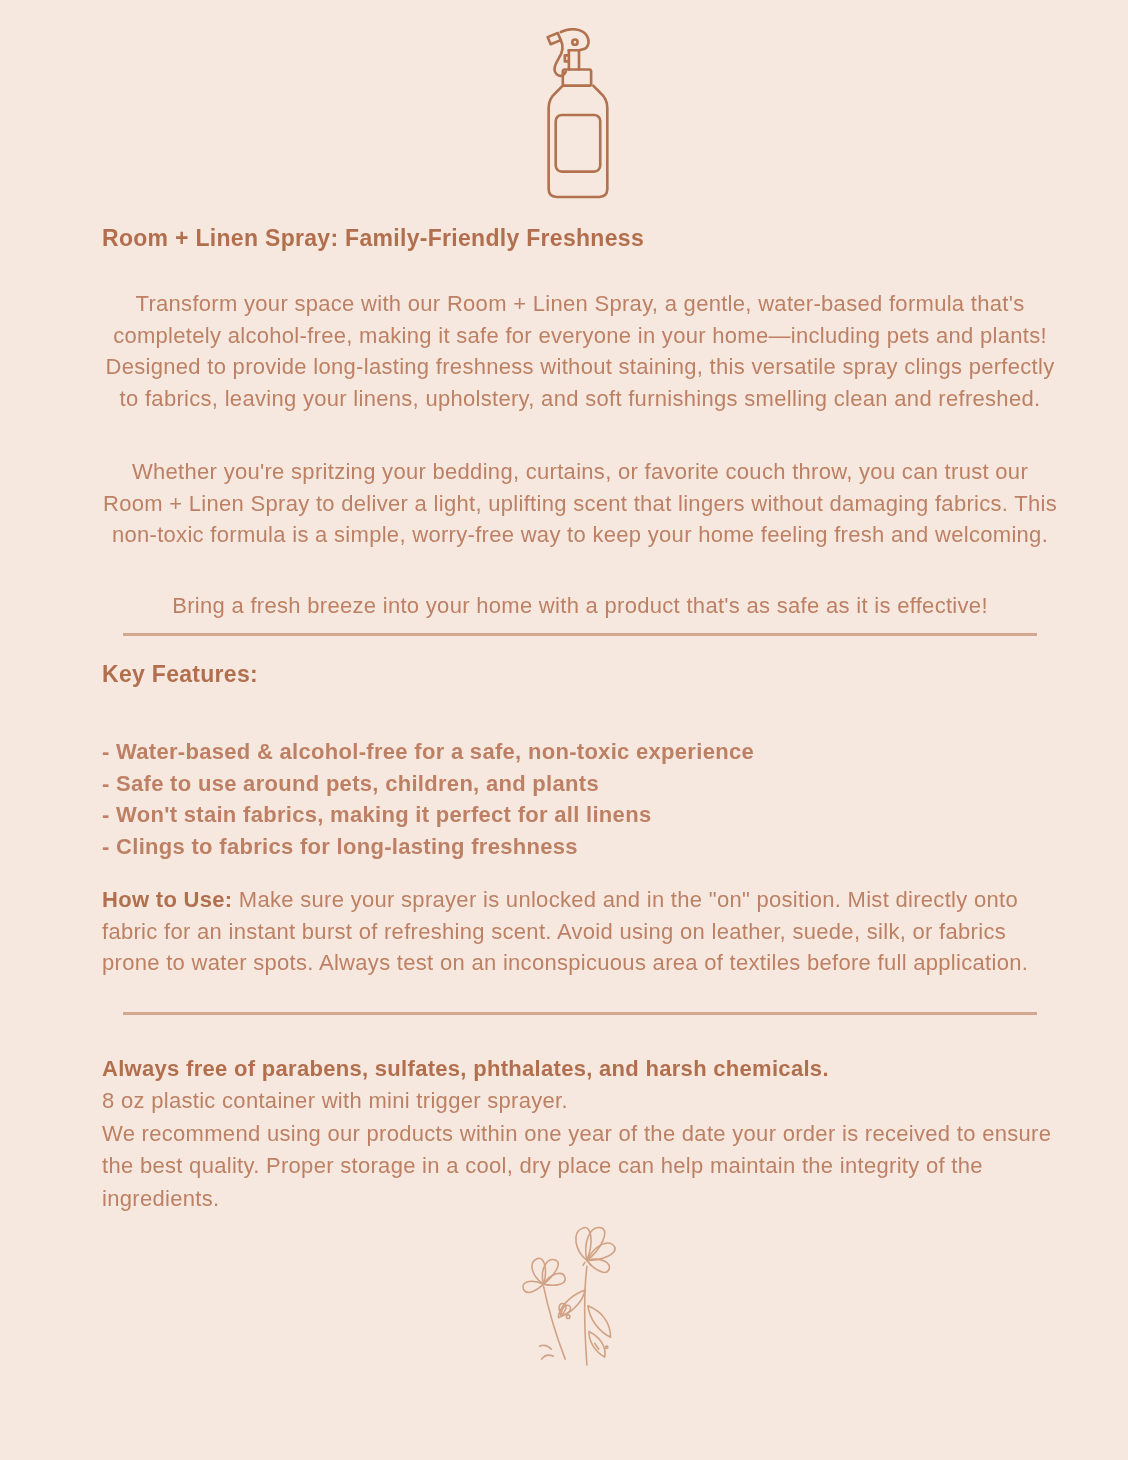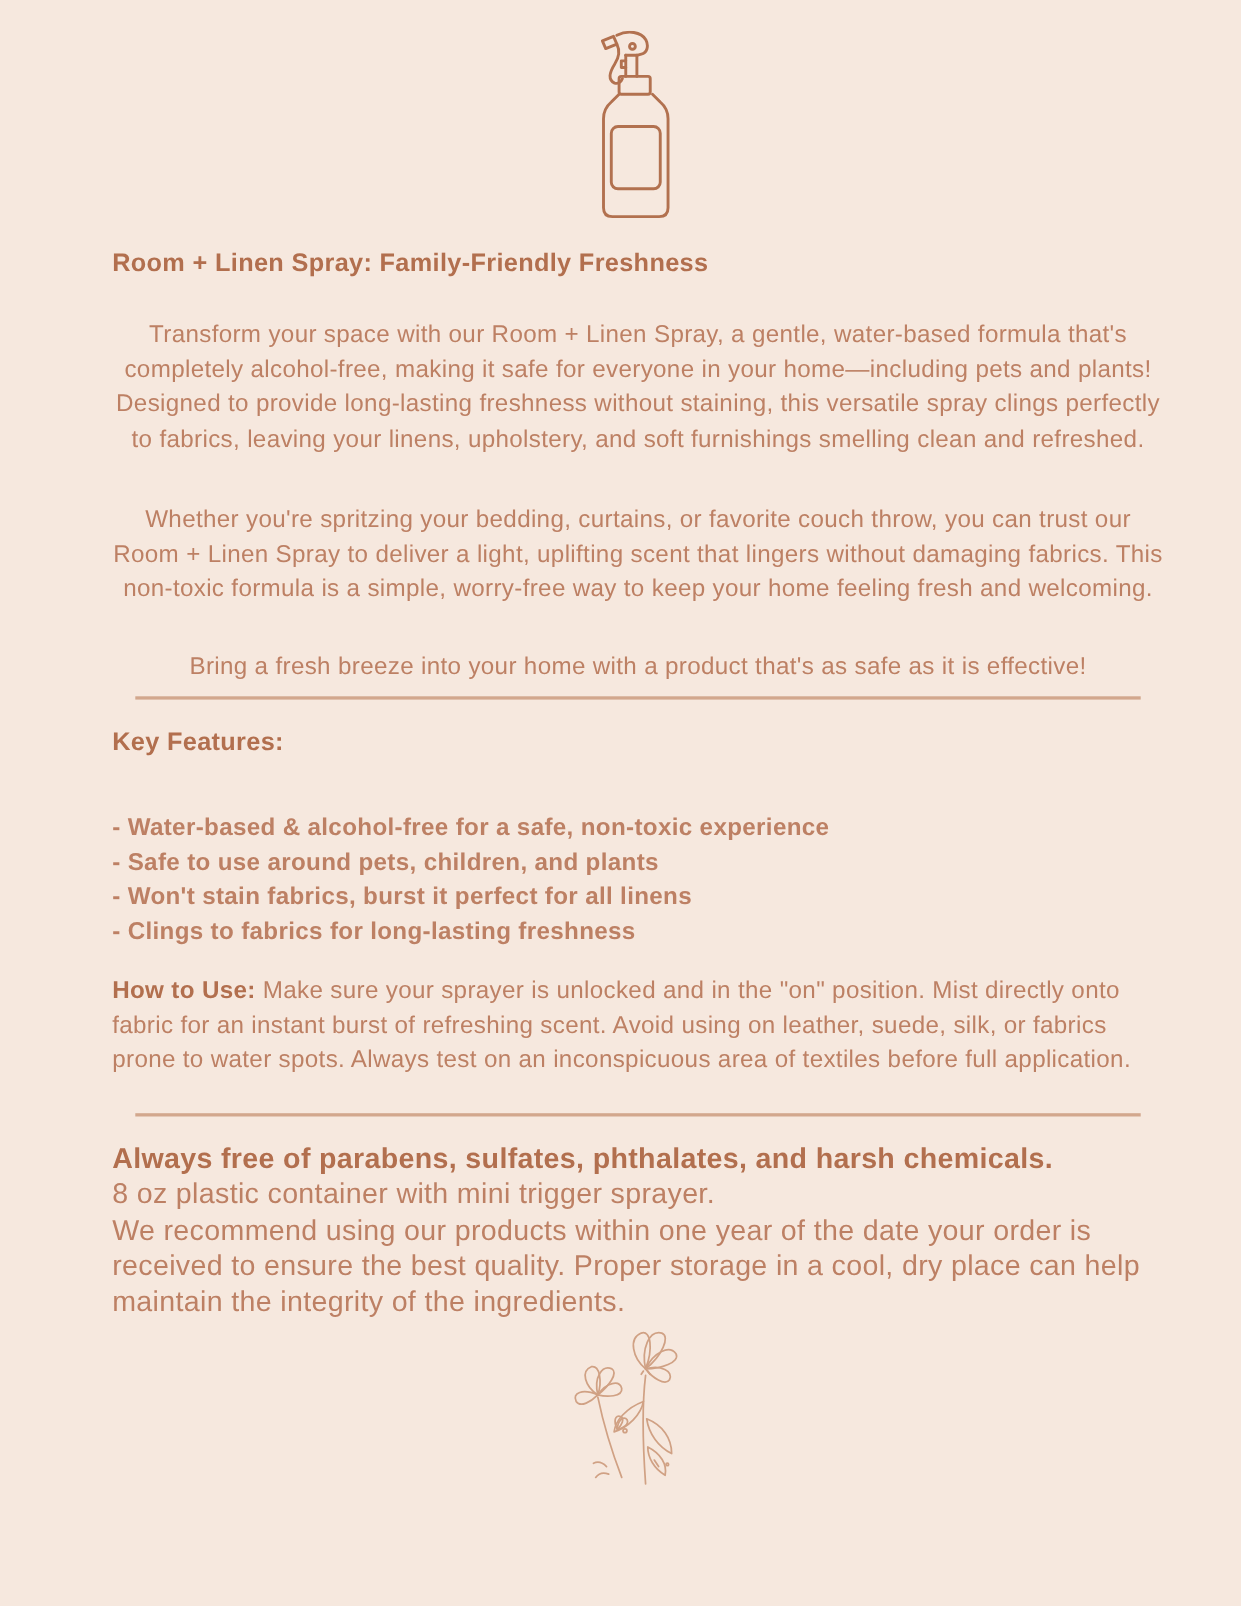--- a/index.html
+++ b/index.html
@@ -61,22 +61,22 @@
     font-weight: bold;
   }
   .howto {
     font-size: 22px;
     line-height: 31.5px;
     letter-spacing: 0.3px;
     text-align: left;
   }
   .inline-label { font-weight: bold; color: #b26f4e; }
   .footer-block {
-    margin-top: 22px;
-    font-size: 26px;
+    margin-top: 38px;
+    font-size: 22px;
     line-height: 32.5px;
     letter-spacing: 0.3px;
   }
   .footer-bold { font-weight: bold; color: #b26f4e; }
   .flower-wrap { text-align: center; margin-top: 4px; }
 </style>
 </head>
 <body>
 
 <div class="page">
@@ -114,21 +114,21 @@
 
   <p class="para p3">Bring a fresh breeze into your home with a product that's as safe as it is effective!</p>
 
   <div class="divider"></div>
 
   <div class="section-heading">Key Features:</div>
 
   <div class="feature-list">
     <div>- Water-based &amp; alcohol-free for a safe, non-toxic experience</div>
     <div>- Safe to use around pets, children, and plants</div>
-    <div>- Won't stain fabrics, burst it perfect for all linens</div>
+    <div>- Won't stain fabrics, making it perfect for all linens</div>
     <div>- Clings to fabrics for long-lasting freshness</div>
   </div>
 
   <p class="howto">
     <span class="inline-label">How to Use:</span>
     <span>Make sure your sprayer is unlocked and in the "on" position. Mist directly onto fabric for an instant burst of refreshing scent. Avoid using on leather, suede, silk, or fabrics prone to water spots. Always test on an inconspicuous area of textiles before full application.</span>
   </p>
 
   <div class="divider divider-2"></div>
 

